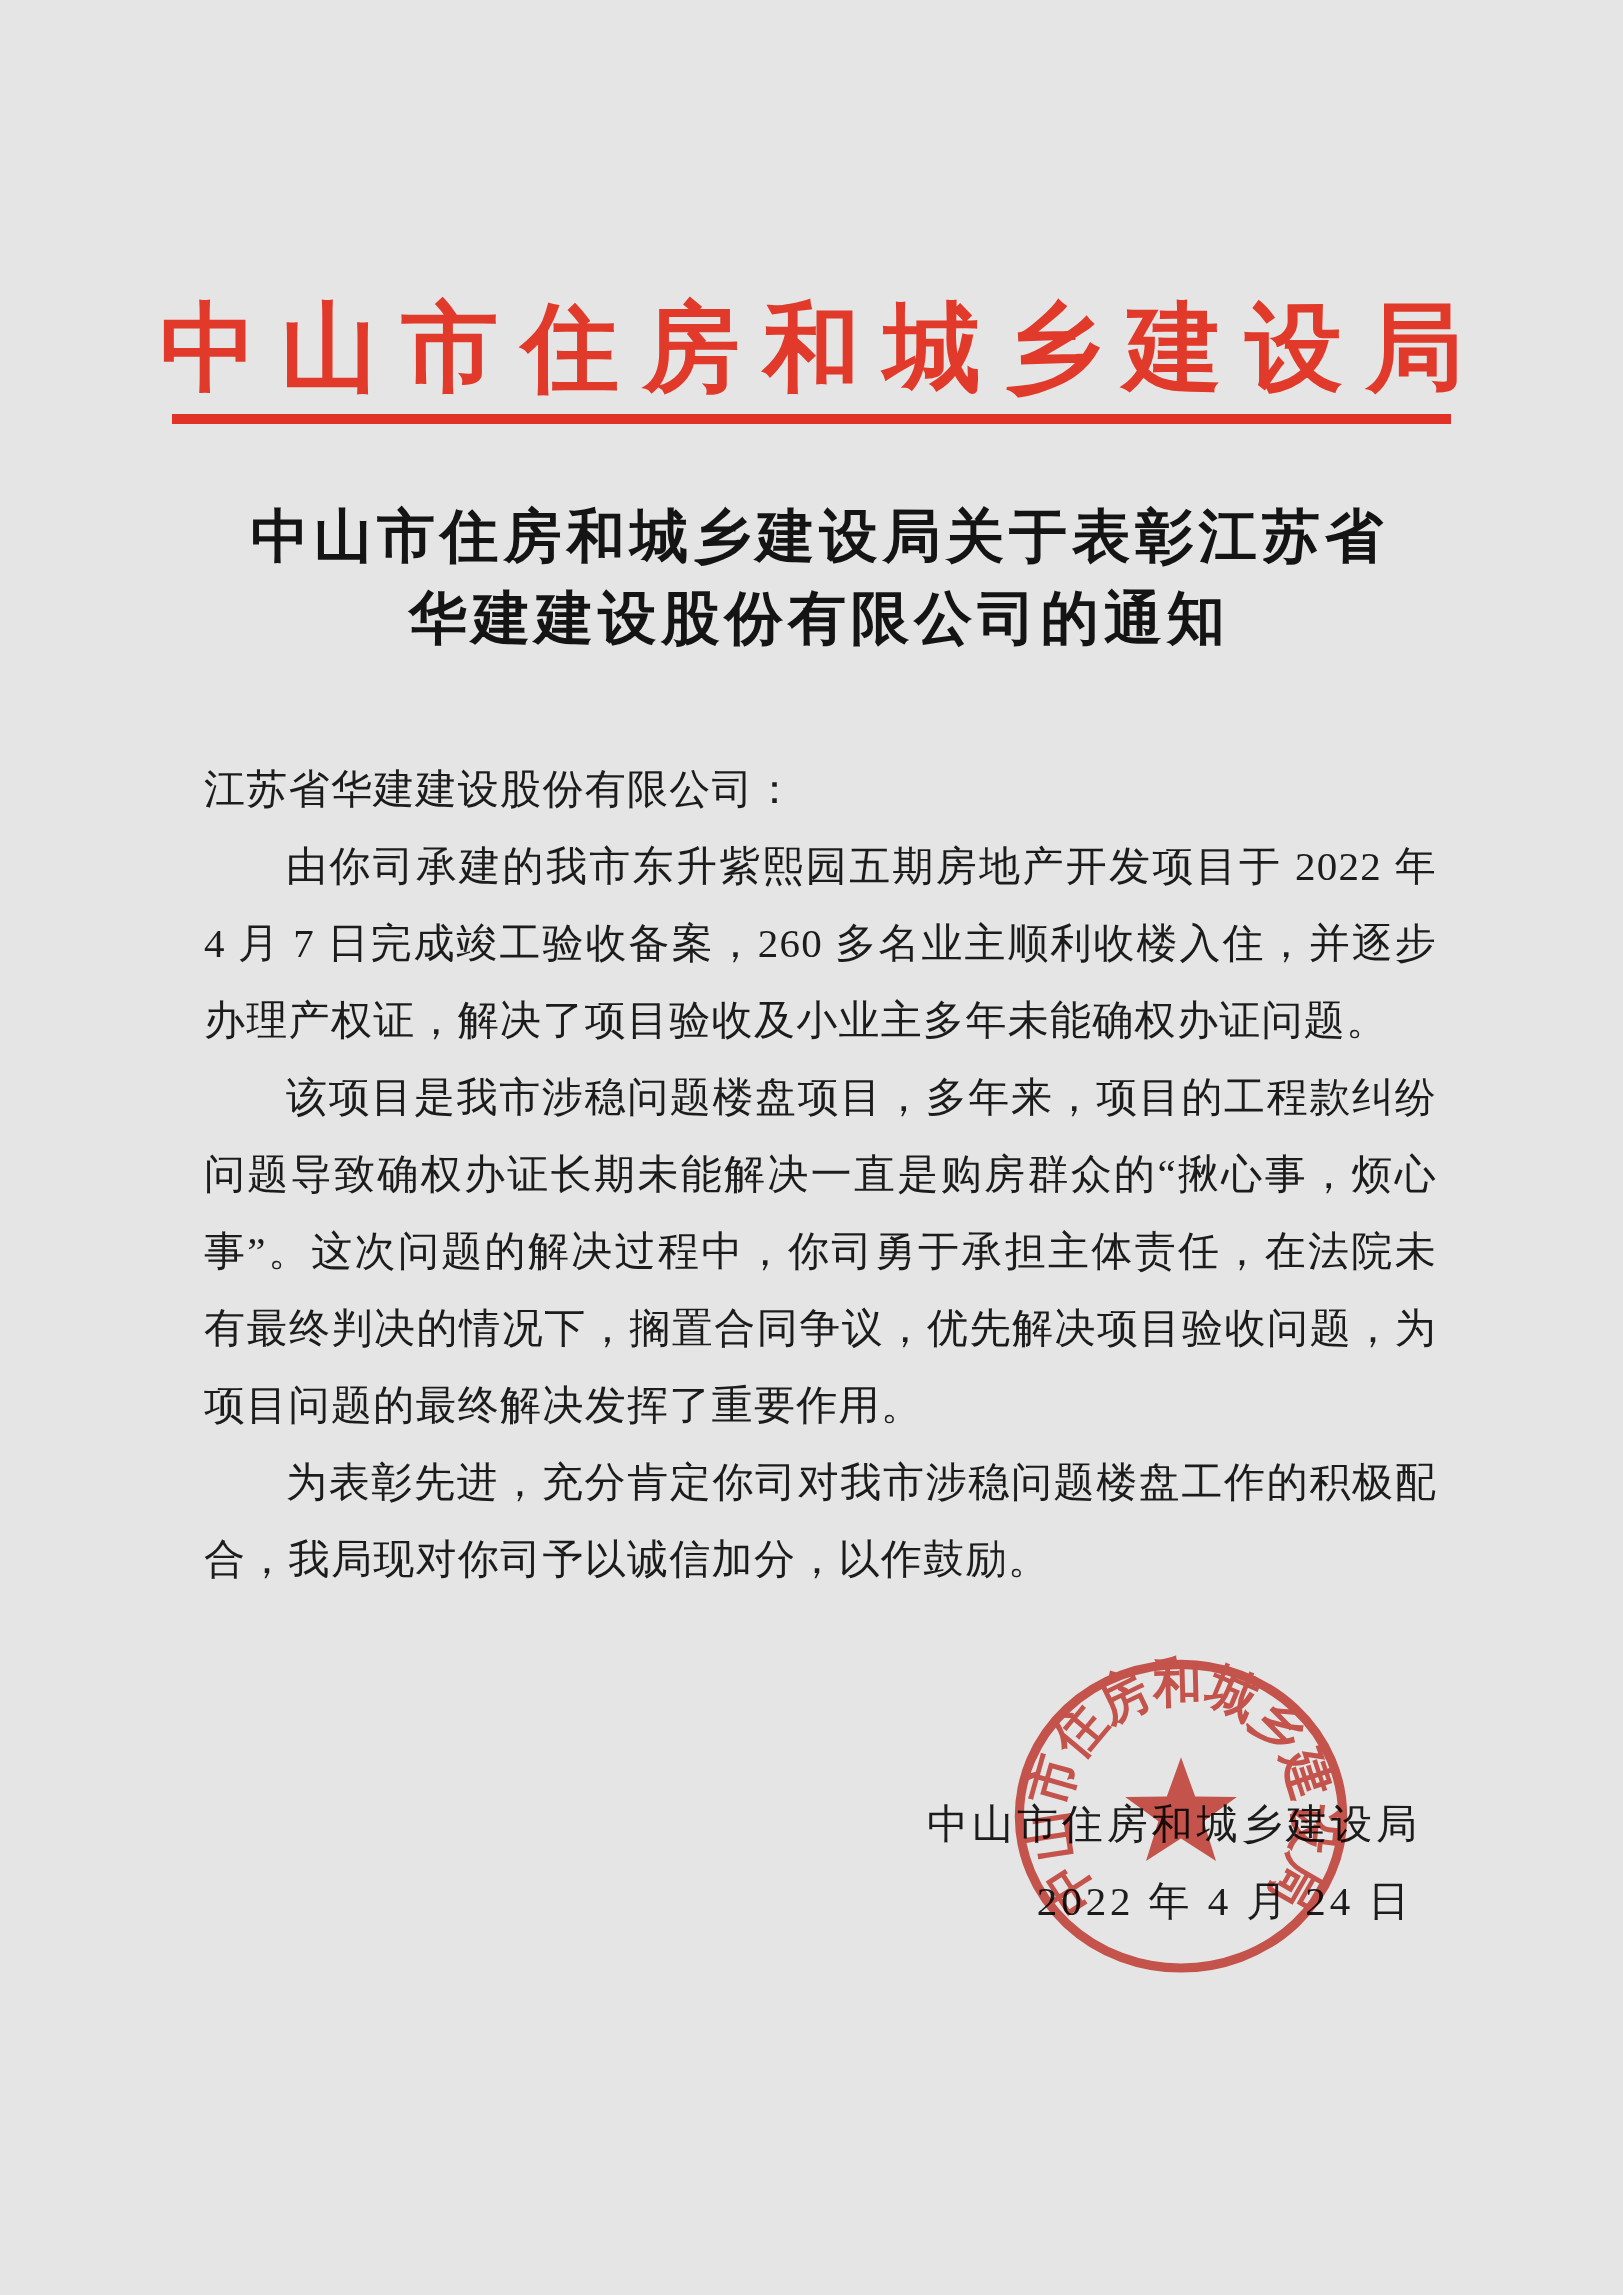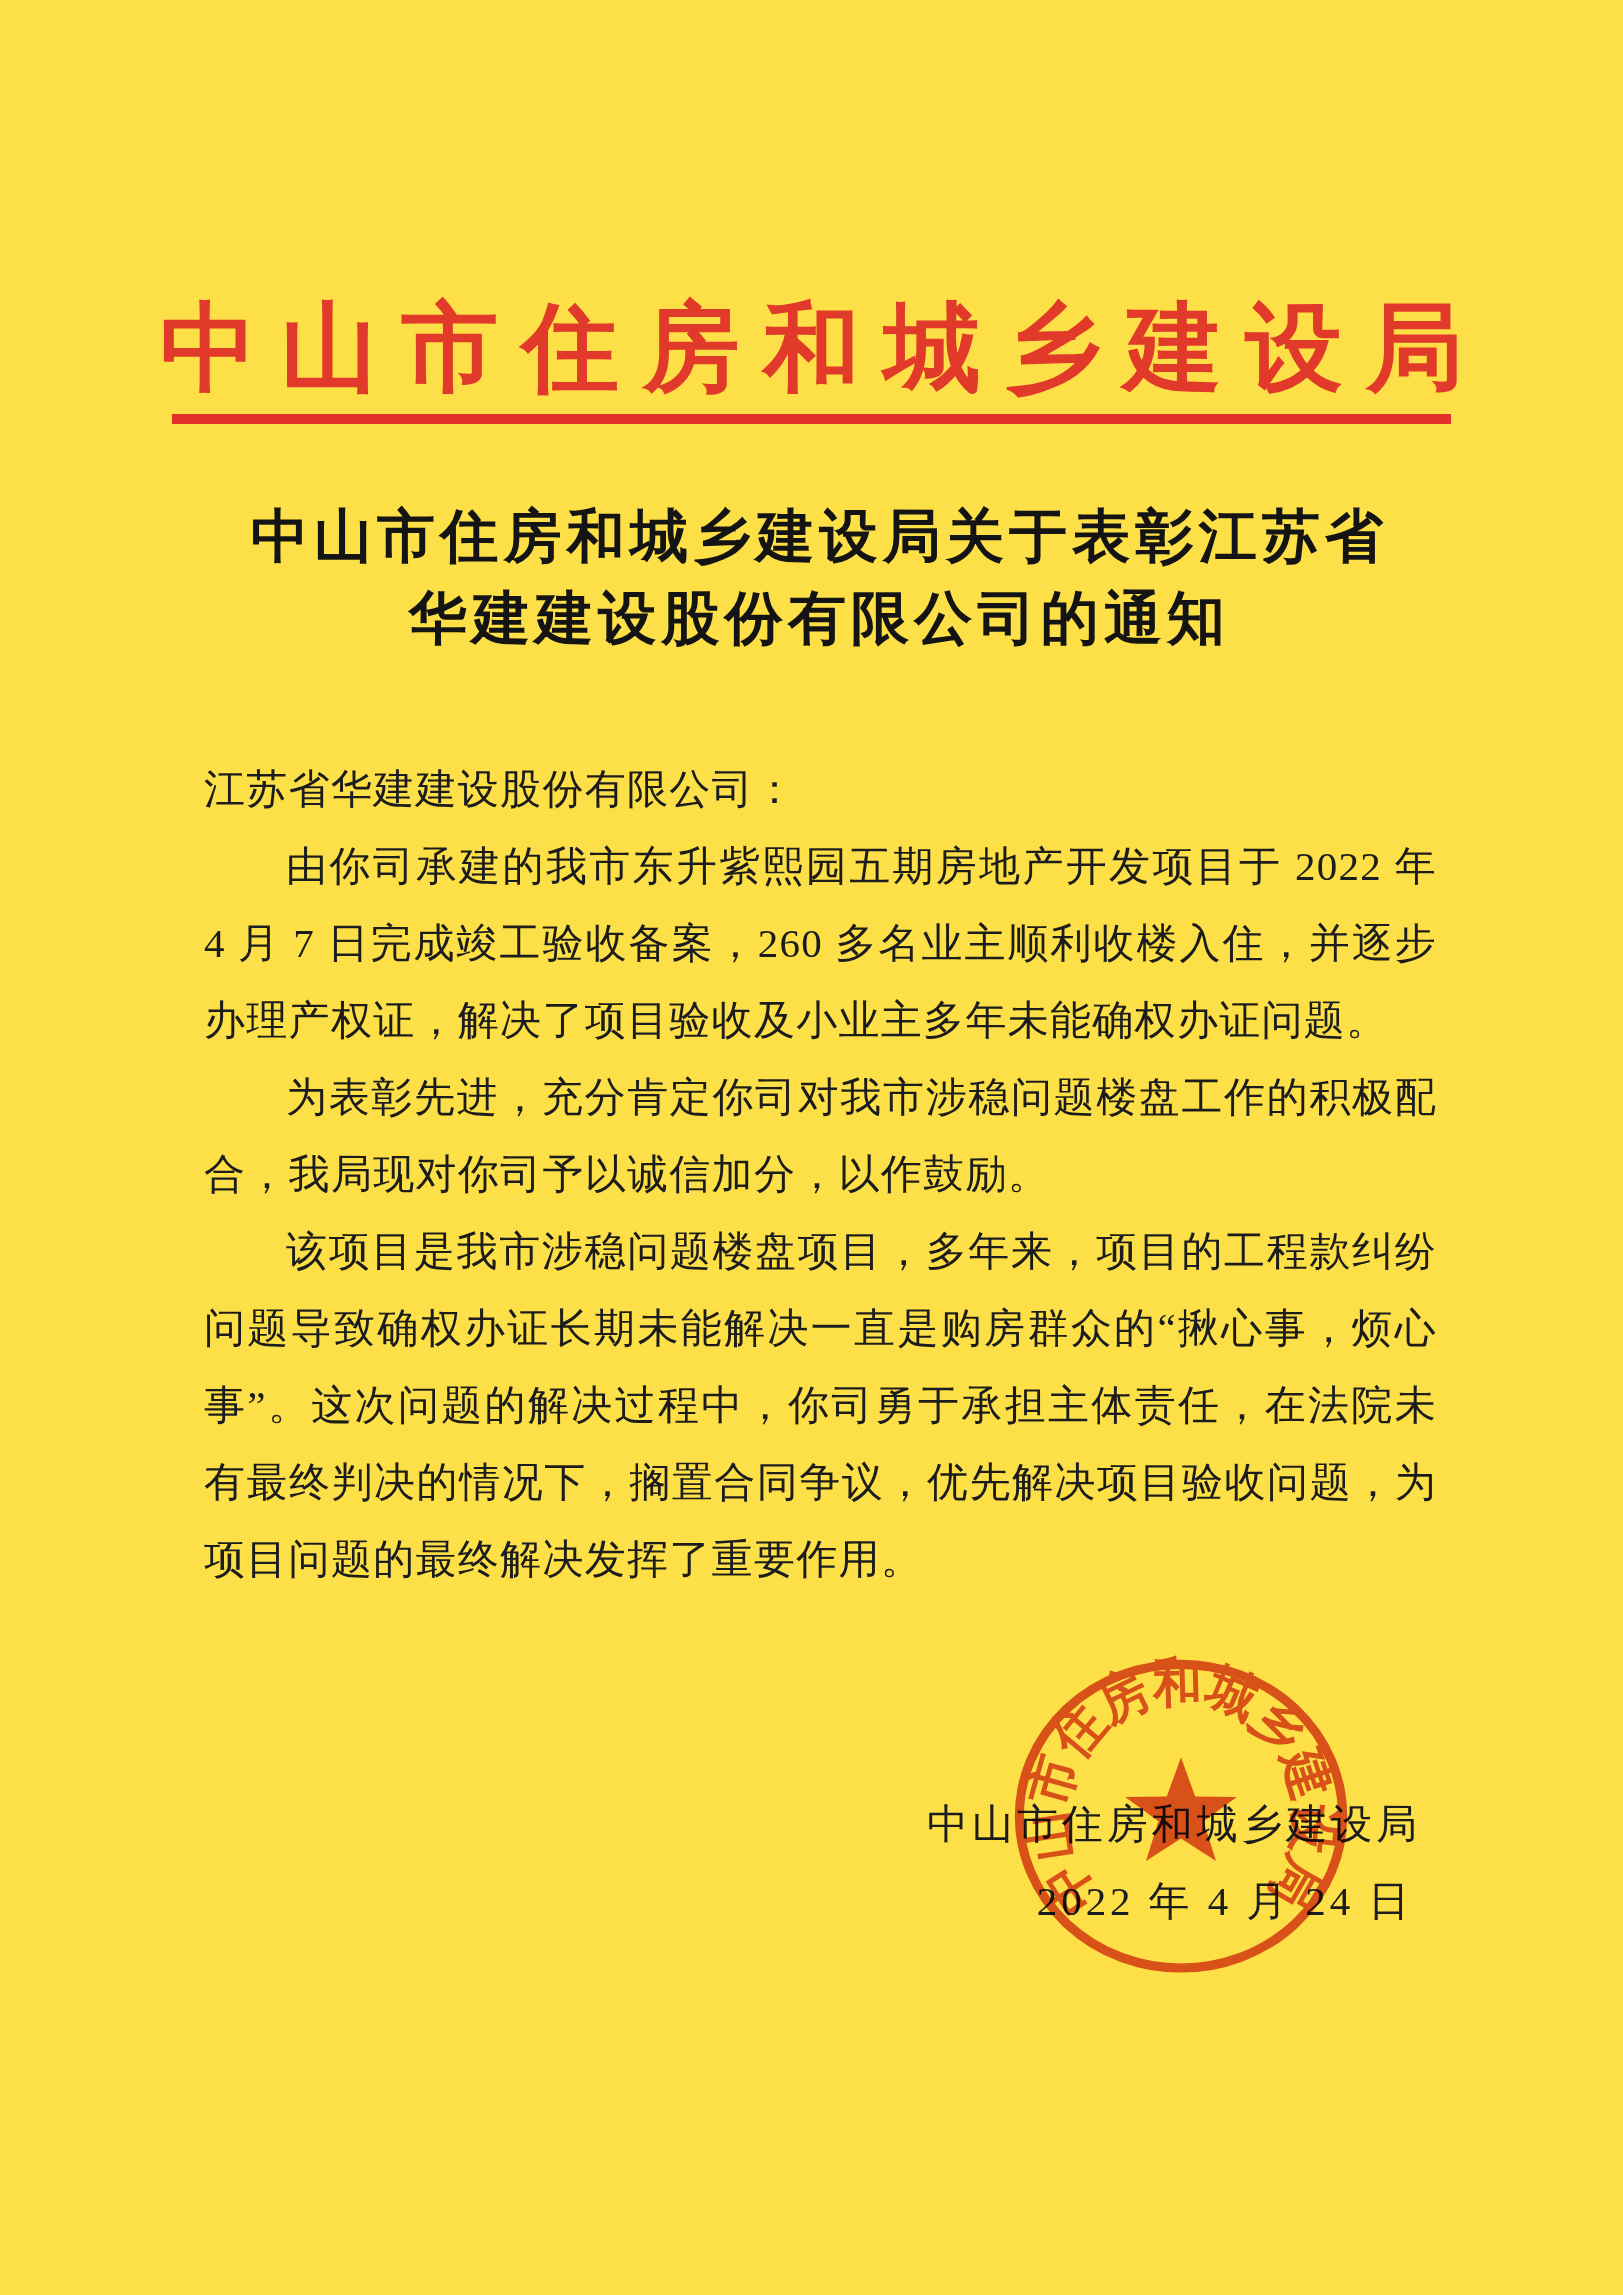--- a/index.html
+++ b/index.html
@@ -1,20 +1,20 @@
 <!DOCTYPE html>
 <html style="font-size:10.5px"><head>
 <meta charset="utf-8">
 <style>
   html,body{margin:0;padding:0;background:#9a9a9a;}
   .page{
     position:relative;
     width:1623px;height:2295px;
     margin:0 auto;
-    background:#fde047;
+    background:#e5e5e5;
     overflow:hidden;
     font-family:"Liberation Serif","DejaVu Serif",serif;
   }
   
   .letterhead{
     position:absolute;top:278px;left:0;width:100%;
     text-align:center;
     font-size:97px;line-height:141px;
     font-weight:bold;
     letter-spacing:23.6px;text-indent:23.6px;
@@ -76,22 +76,22 @@
   <div class="letterhead-rule"></div>
 
   <div class="notice-title">
     <div>中山市住房和城乡建设局关于表彰江苏省</div>
     <div>华建建设股份有限公司的通知</div>
   </div>
 
   <div class="body-text">
     <p class="salutation">江苏省华建建设股份有限公司：</p>
     <p>由你司承建的我市东升紫熙园五期房地产开发项目于 2022 年 4 月 7 日完成竣工验收备案，260 多名业主顺利收楼入住，并逐步办理产权证，解决了项目验收及小业主多年未能确权办证问题。</p>
+    <p>该项目是我市涉稳问题楼盘项目，多年来，项目的工程款纠纷问题导致确权办证长期未能解决一直是购房群众的“揪心事，烦心事”。这次问题的解决过程中，你司勇于承担主体责任，在法院未有最终判决的情况下，搁置合同争议，优先解决项目验收问题，为项目问题的最终解决发挥了重要作用。</p>
     <p>为表彰先进，充分肯定你司对我市涉稳问题楼盘工作的积极配合，我局现对你司予以诚信加分，以作鼓励。</p>
-    <p>该项目是我市涉稳问题楼盘项目，多年来，项目的工程款纠纷问题导致确权办证长期未能解决一直是购房群众的“揪心事，烦心事”。这次问题的解决过程中，你司勇于承担主体责任，在法院未有最终判决的情况下，搁置合同争议，优先解决项目验收问题，为项目问题的最终解决发挥了重要作用。</p>
   </div>
 
   <div class="signature">
     <div class="sig-org">中山市住房和城乡建设局</div>
     <div class="sig-date">2022 年 4 月 24 日</div>
   </div>
 
   <svg class="seal" viewBox="0 0 544 530">
     <ellipse cx="272" cy="263" rx="247" ry="232" fill="none" stroke="#d84f47" stroke-width="14"></ellipse>
     <polygon fill="#d84f47" points="272,173 293.7,233.1 357.3,233.6 306.5,270.9 325.5,331.6 272,297 218.5,331.6 237.5,270.9 186.7,233.6 250.3,233.1"></polygon>

